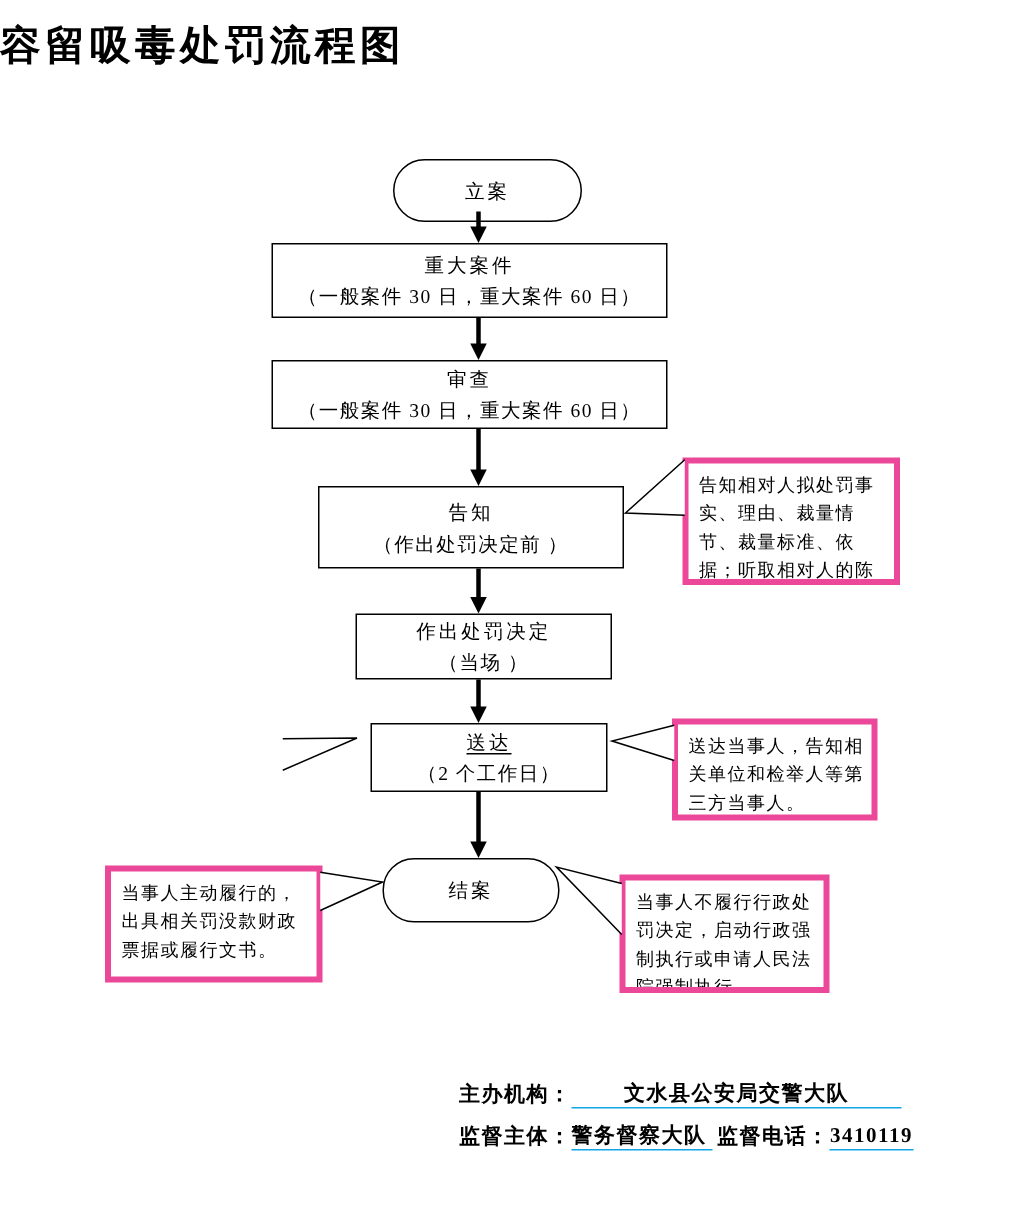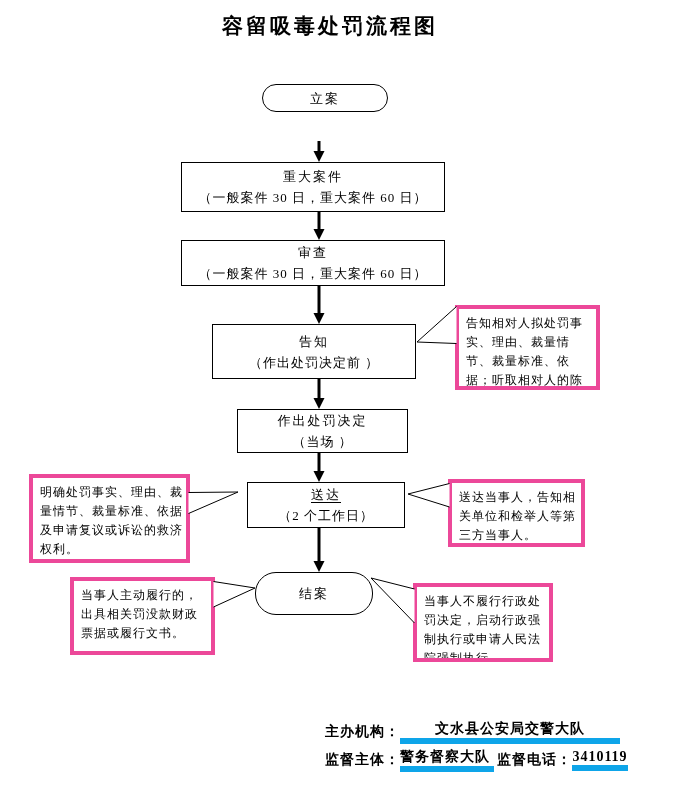--- a/index.html
+++ b/index.html
@@ -1,52 +1,52 @@
 <!DOCTYPE html>
 <html><head>
 <meta charset="utf-8">
 <style>
   html,body{margin:0;padding:0;background:#ffffff;}
   .canvas{
     position:relative;width:680px;height:804px;background:#ffffff;overflow:hidden;
     font-family:"Liberation Serif", serif;color:#000;
   }
   .title{
-    position:absolute;top:12px;left:0;width:660px;text-align:center;
-    font-size:21px;font-weight:bold;letter-spacing:3px;
+    position:absolute;top:12px;left:0;width:660px;text-align:left;
+    font-size:27px;font-weight:bold;letter-spacing:3px;
   }
   .node{
     position:absolute;border:1px solid #000;background:#fff;box-sizing:border-box;
     display:flex;flex-direction:column;align-items:center;justify-content:center;
     font-size:13px;line-height:21px;text-align:center;z-index:1;
   }
   .node .lbl{letter-spacing:2px;white-space:nowrap;}
   .node .sub{letter-spacing:1px;white-space:nowrap;font-family:Liberation Serif, serif;}
   .stadium{border-radius:21px;}
   .callout{
     position:absolute;border:4px solid #ec4899;background:#fff;box-sizing:border-box;
     font-size:12px;line-height:19px;letter-spacing:1px;text-align:left;
     padding:5px 3px 0 7px;overflow:hidden;z-index:1;
   }
   .overlay{position:absolute;top:0;left:0;z-index:2;pointer-events:none;}
   .footer-line{
-    position:absolute;left:325px;display:flex;align-items:center;
+    position:absolute;left:306px;display:flex;align-items:flex-end;
     font-size:14px;font-weight:bold;letter-spacing:1px;white-space:nowrap;
   }
-  .uline{border-bottom:6px solid #0ea5e9;display:inline-block;text-align:center;}
+  .uline{border-bottom:1px solid #0ea5e9;display:inline-block;text-align:center;}
   .u-deliver{text-decoration:underline;text-underline-offset:3px;}
 </style>
 </head>
 <body>
 
 <div class="canvas">
 
   <div class="title">容留吸毒处罚流程图</div>
 
-  <div class="node stadium" style="left:262px;top:84px;width:126px;height:28px;align-items:center;">
+  <div class="node stadium" style="left:262px;top:106px;width:126px;height:42px;align-items:center;">
     <div class="lbl">立案</div>
   </div>
 
   <div class="node" style="left:181px;top:162px;width:264px;height:50px;">
     <div class="lbl">重大案件</div>
     <div class="sub">（一般案件 30 日，重大案件 60 日）</div>
   </div>
 
   <div class="node" style="left:181px;top:240px;width:264px;height:46px;">
     <div class="lbl">审查</div>
@@ -69,23 +69,20 @@
   </div>
 
   <div class="node stadium" style="left:255px;top:572px;width:118px;height:43px;text-align:right;">
     <div class="lbl">结案</div>
   </div>
 
   <div class="callout" style="left:455px;top:305px;width:145px;height:85px;">
     <span>告知相对人拟处罚事实、理由、裁量情节、裁量标准、依据；听取相对人的陈述和申辩。</span>
   </div>
 
-  <div class="callout" style="left:29px;top:474px;width:161px;height:89px;">
-    <span>明确处罚事实、理由、裁量情节、裁量标准、依据及申请复议或诉讼的救济权利。</span>
-  </div>
 
   <div class="callout" style="left:70px;top:577px;width:145px;height:78px;">
     <span>当事人主动履行的，出具相关罚没款财政票据或履行文书。</span>
   </div>
 
   <div class="callout" style="left:448px;top:479px;width:137px;height:68px;">
     <span>送达当事人，告知相关单位和检举人等第三方当事人。</span>
   </div>
 
   <div class="callout" style="left:413px;top:583px;width:140px;height:79px;">

